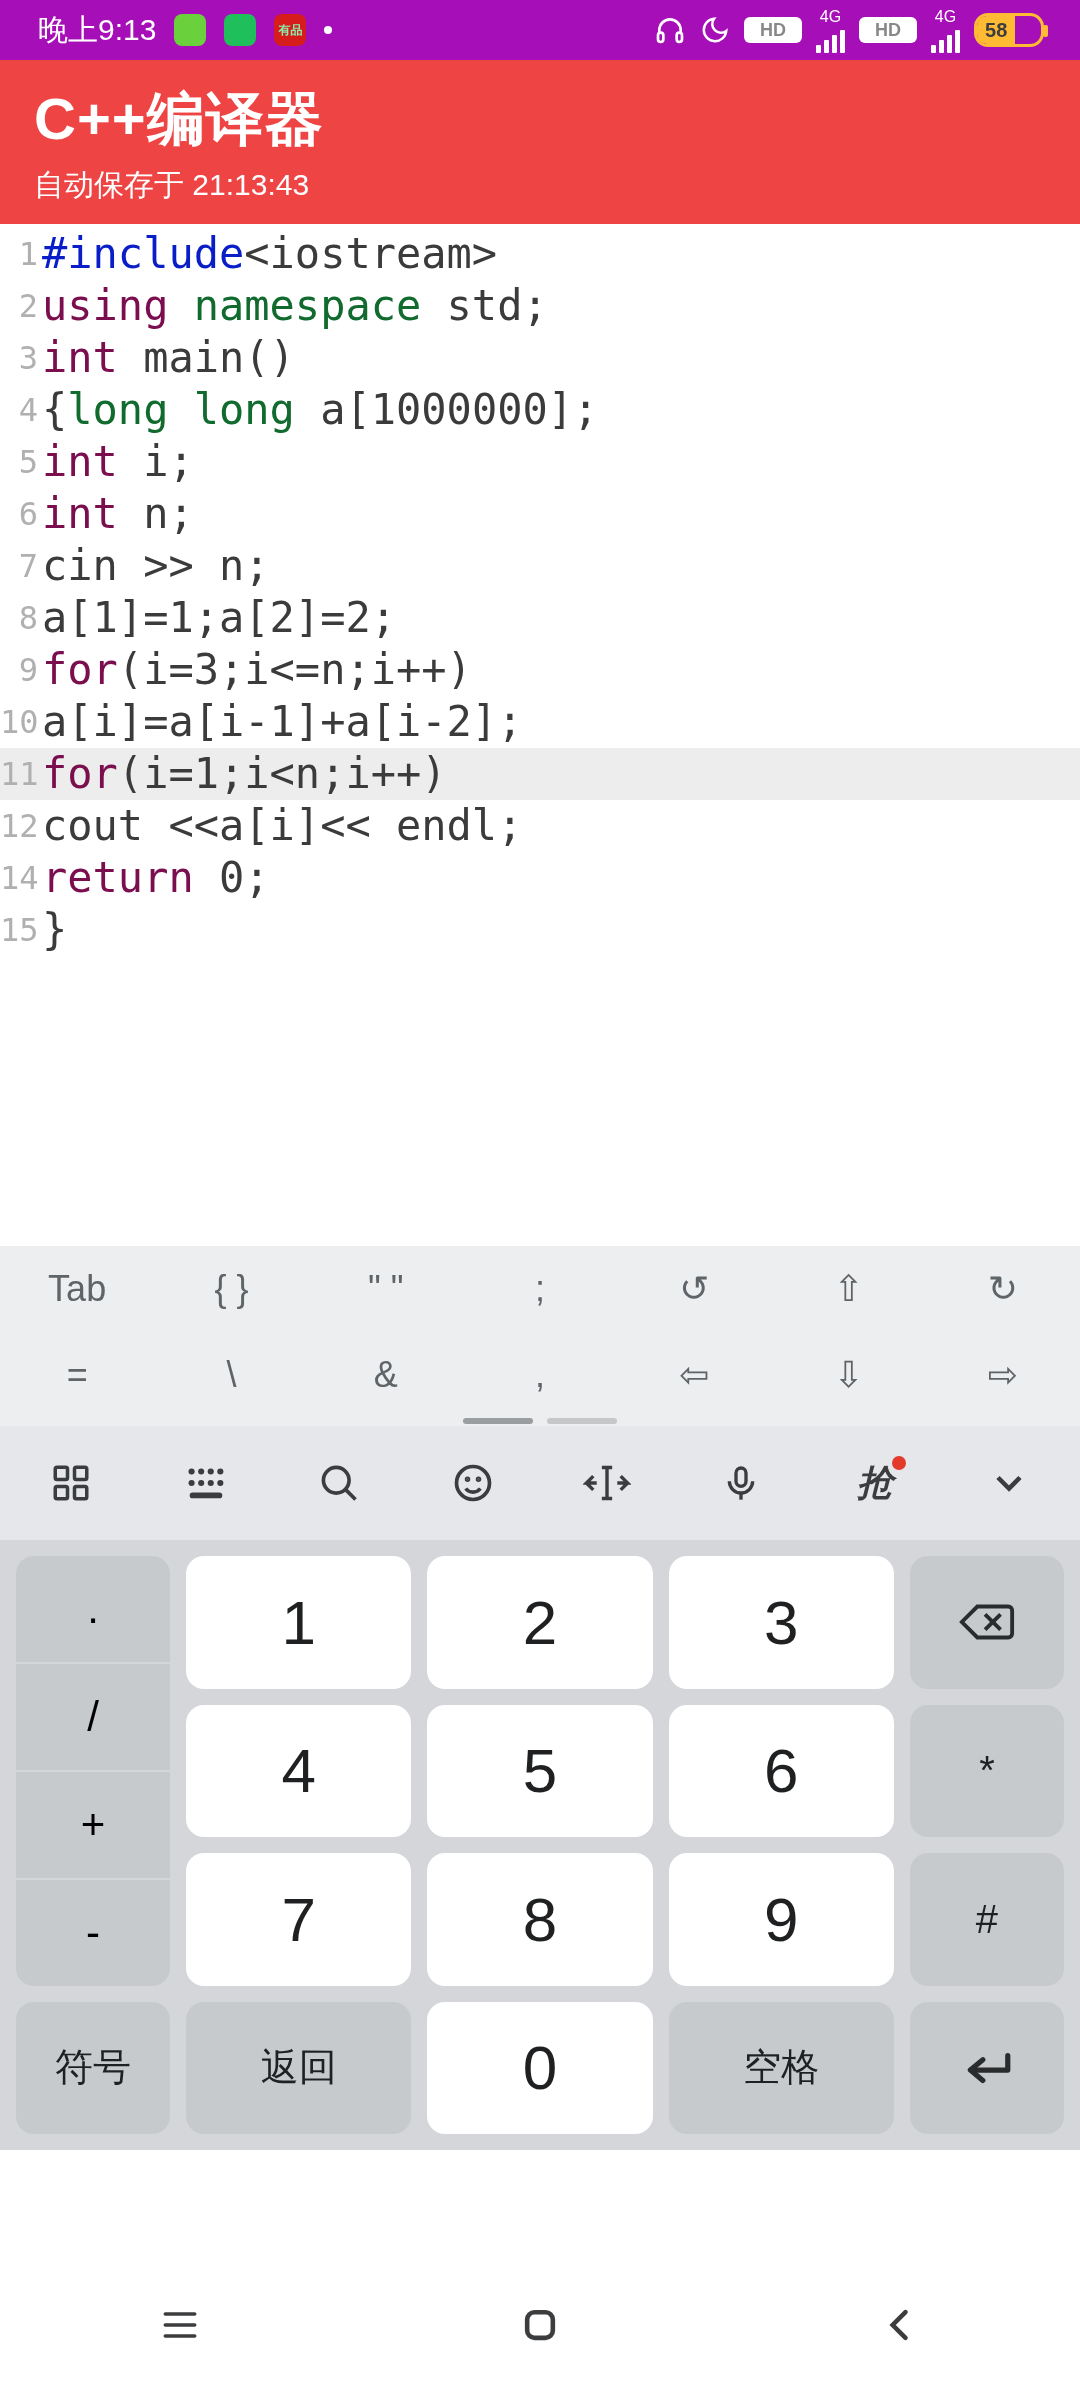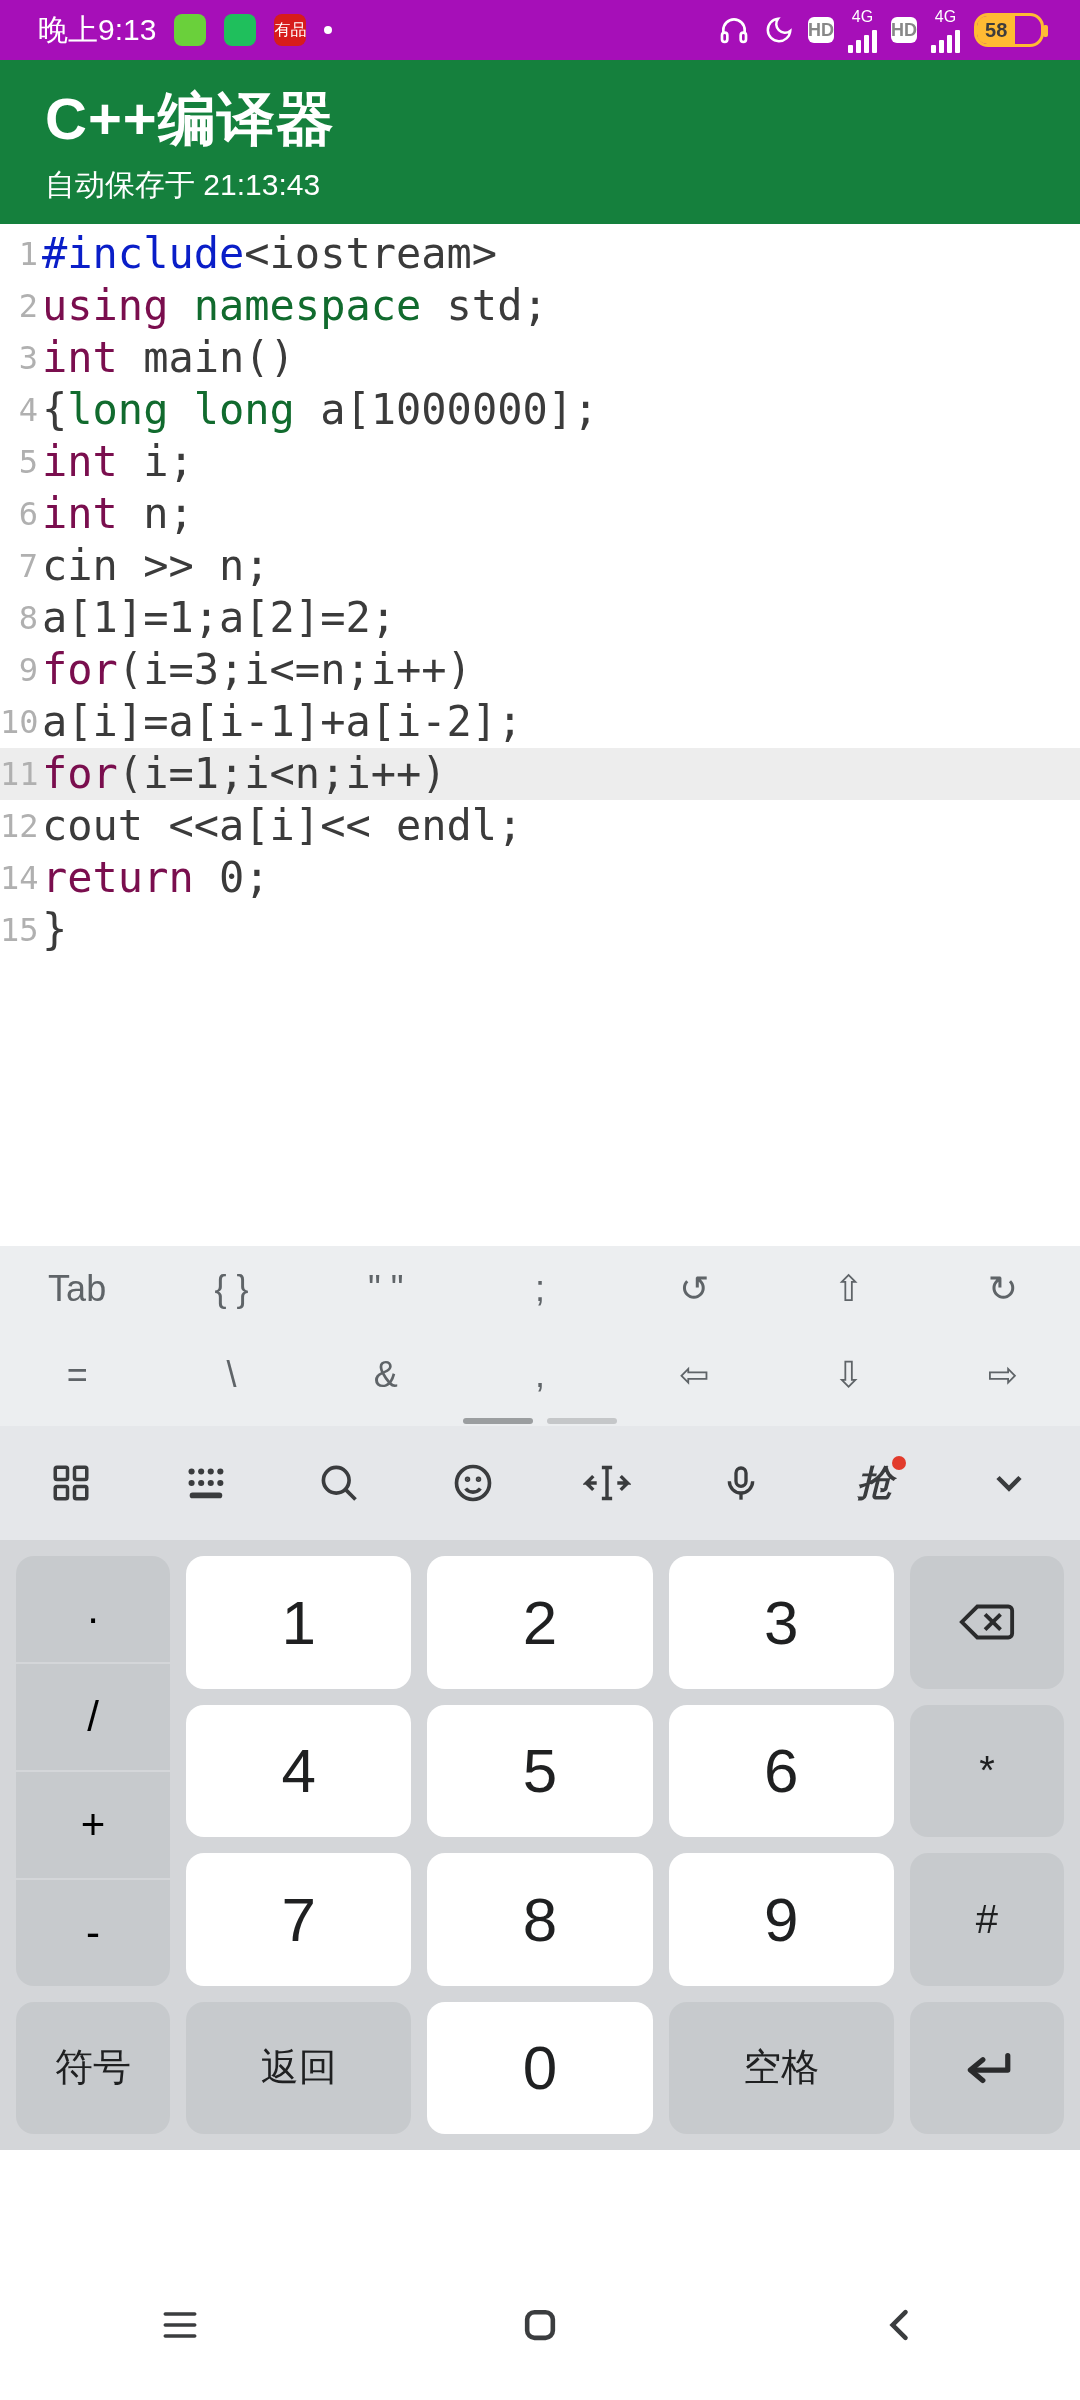--- a/index.html
+++ b/index.html
@@ -21,39 +21,39 @@
     align-items: center;
     padding: 0 36px 0 38px;
     font-size: 30px;
   }
   .statusbar .left { display: flex; align-items: center; gap: 18px; }
   .statusbar .right { margin-left: auto; display: flex; align-items: center; gap: 14px; }
   .status-icon { display: inline-flex; align-items: center; justify-content: center; }
   .app-pill { width: 32px; height: 32px; border-radius: 8px; display:inline-block; }
   .pill-green   { background:#6ad03b; }
   .pill-green2  { background:#1fbf5c; }
-  .pill-red     { background:#d71c1c; font-size:16px; color:#ffffff; display:flex; align-items:center; justify-content:center; }
+  .pill-red     { background:#d71c1c; font-size:12px; color:#86efac; display:flex; align-items:center; justify-content:center;font-weight:bold; }
   .dot-white    { width:8px; height:8px; background:#fff; border-radius:50%; display:inline-block; }
-  .hd-badge { background:#ffffff; color:#888; border-radius:6px; height:26px; padding:0 0; font-size:18px; font-weight:700; display:flex; align-items:center; }
+  .hd-badge { background:#ffffff; color:#888; border-radius:6px; height:26px; padding:0 16px; font-size:18px; font-weight:700; display:flex; align-items:center; }
   .signal { display:inline-flex; align-items:flex-end; gap:3px; height:26px; }
   .signal span { width:5px; background:#fff; display:inline-block; border-radius:1px; }
   .signal span:nth-child(1){height:8px;} .signal span:nth-child(2){height:13px;}
   .signal span:nth-child(3){height:18px;} .signal span:nth-child(4){height:23px;}
   .net-4g { font-size:16px; line-height:20px; }
   .battery { border:3px solid #ffbb33; border-radius:14px; width:70px; height:34px; position:relative; display:flex; align-items:center; }
   .battery::after { content:''; position:absolute; right:-7px; top:9px; width:5px; height:12px; background:#ffbb33; border-radius:2px; }
   .battery-fill { height:100%; width:60%; background:#ffbb33; border-radius:10px 0 0 10px; display:flex; align-items:center; justify-content:center; font-size:20px; color:#3d3d3d; font-weight:600;text-align:right; }
 
   
   .appbar {
-    background:#15803d;
+    background:#ef4444;
     color:#fff;
     display:flex;
     align-items:flex-end;
-    padding:8px 34px 18px 45px;
+    padding:8px 34px 18px 34px;
     height:164px;
   }
   .appbar .title-block { display:flex; flex-direction:column; }
   .appbar h1 { font-size:58px; font-weight:700; letter-spacing:1px; }
   .appbar .subtitle { font-size:30px; margin-top:6px; font-weight:400; }
   .appbar .actions { margin-left:auto; display:flex; gap:60px; font-size:40px; font-weight:500; padding-bottom:36px; }
 
   
   .editor {
     background:#ffffff;

